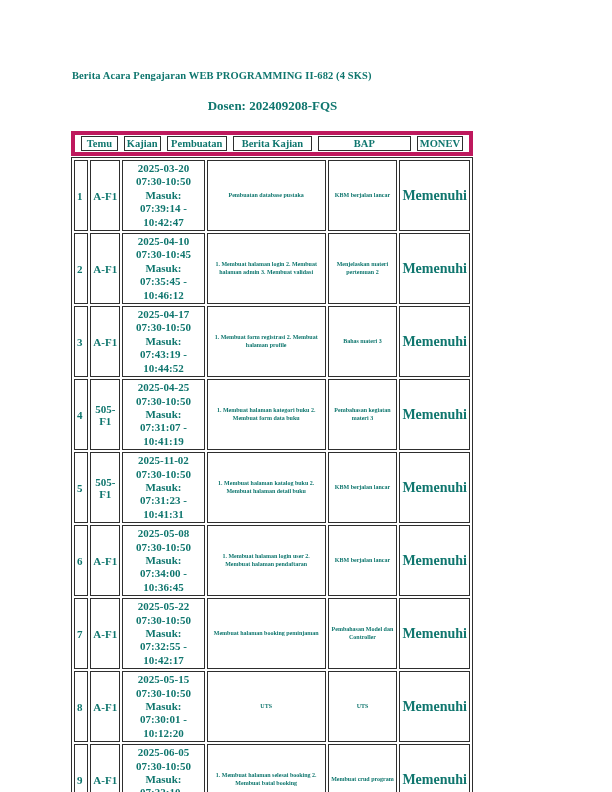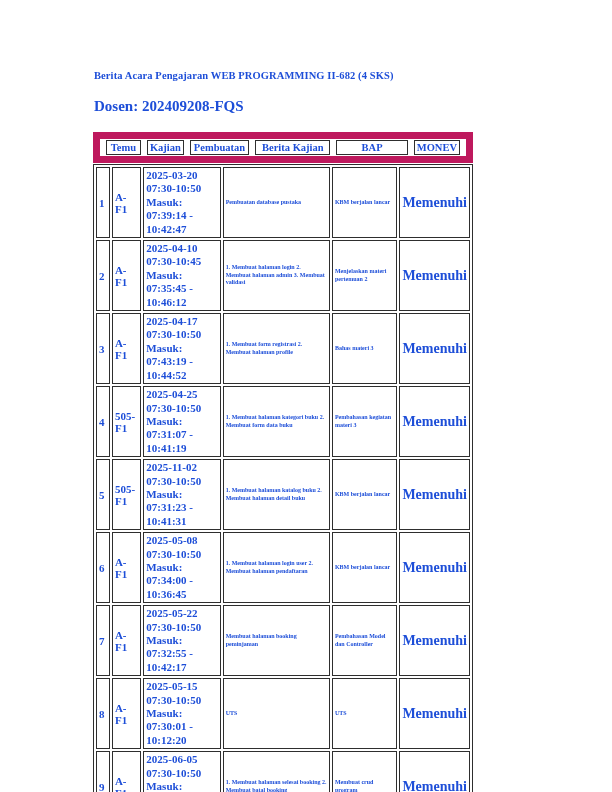--- a/index.html
+++ b/index.html
@@ -2,34 +2,34 @@
 <html><head>
 <meta charset="utf-8">
 <style>
   html, body { margin: 0; padding: 0; background: #ffffff; }
   .page {
     position: relative;
     width: 545px;
     height: 792px;
     background: #ffffff;
     box-sizing: border-box;
-    padding: 70px 72px 0 93px;
+    padding: 70px 72px 0 71px;
     font-family: "Liberation Serif", "DejaVu Serif", serif;
     font-weight: bold;
-    color: #1d4ed8;
+    color: #0f766e;
     overflow: hidden;
   }
   .doc-title { font-size: 10.5px; margin: 0 0 17px 1px; letter-spacing: 0.1px; }
-  .doc-line  { font-size: 15px; margin: 0 0 17px 1px; }
+  .doc-line  { font-size: 13px; margin: 0 0 17px 1px; text-align: center; }
 
   table { border-collapse: separate; background: #fff; }
-  th, td { border: 1px solid #2e2e2e; box-sizing: border-box; }
+  th, td { border: 1px solid #2e2e2e; box-sizing: border-box; text-align: center; }
 
   .head-table {
-    border: 7px solid #be185d;
+    border: 4px solid #be185d;
     border-spacing: 6px 1px;
     margin-bottom: 1px;
   }
   .head-table th {
     font-size: 10.5px;
     font-weight: bold;
     text-align: center;
     height: 15px;
     padding: 0 2px;
     white-space: nowrap;

